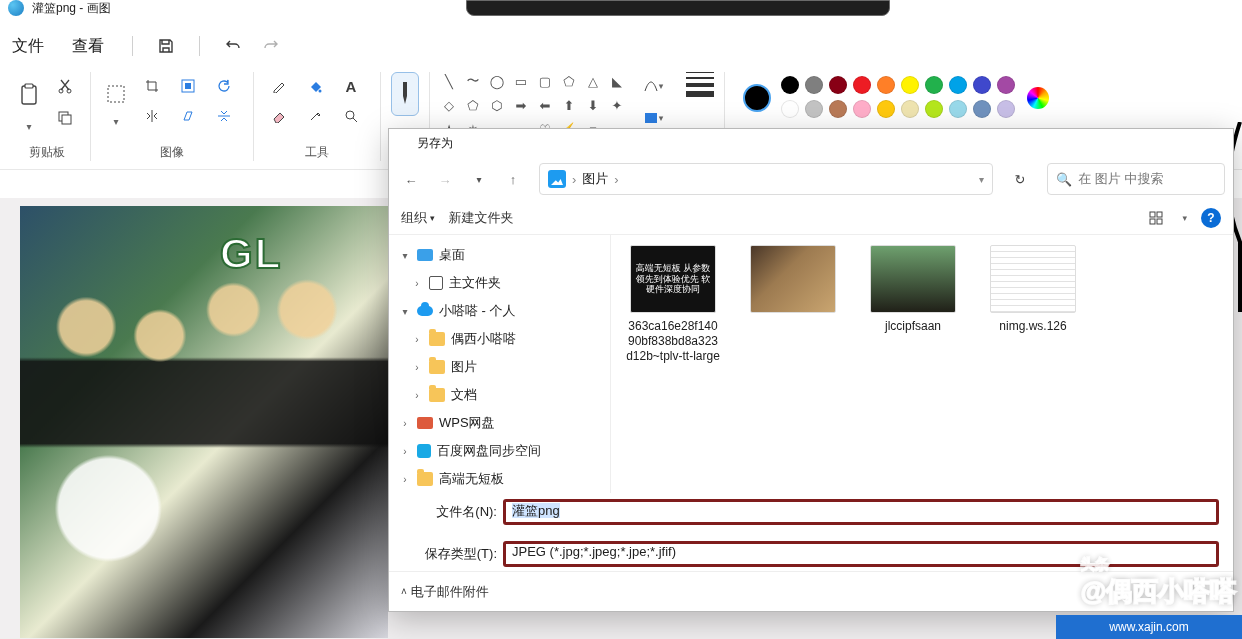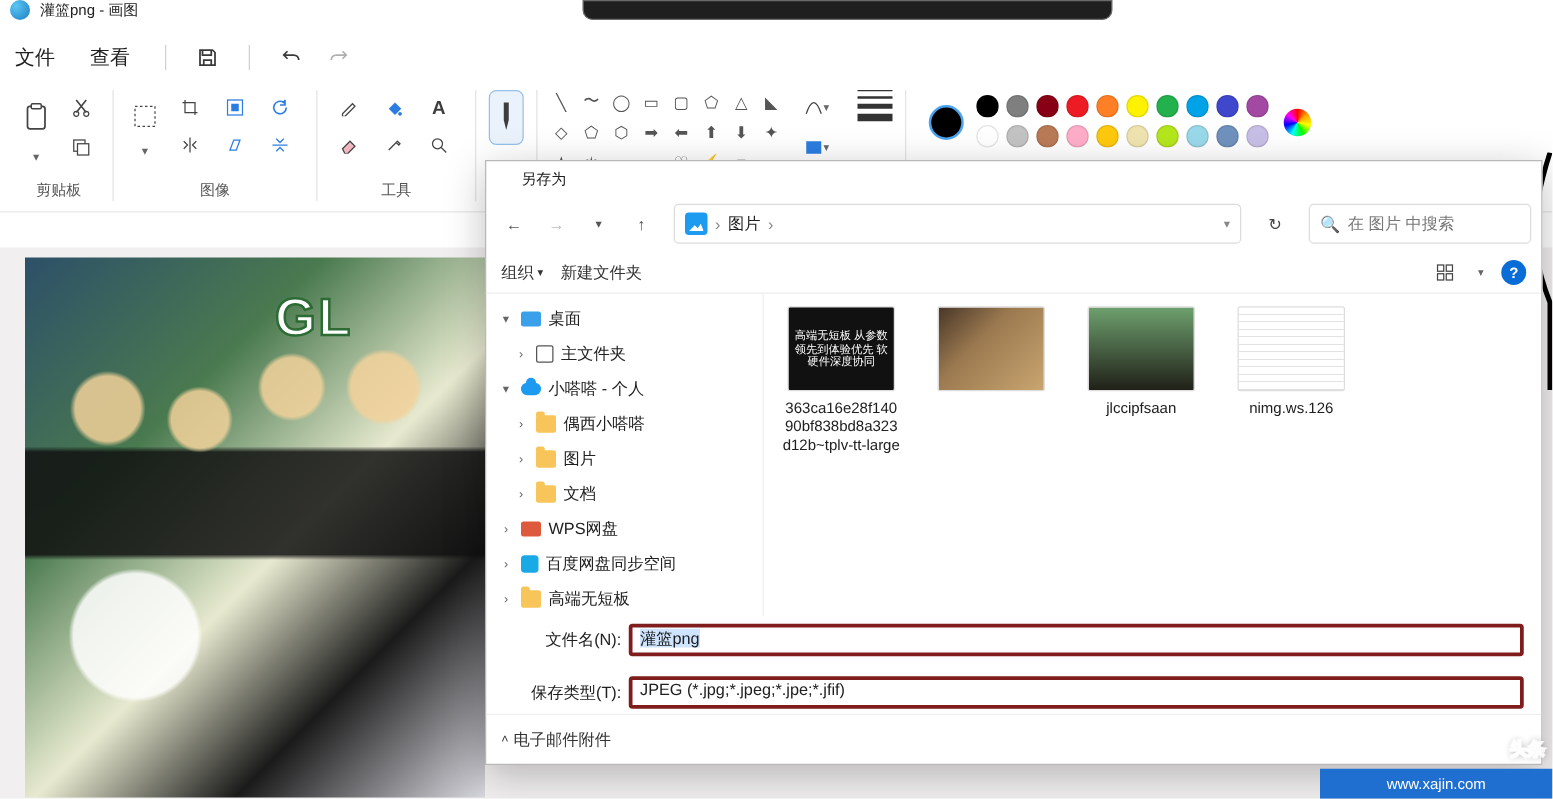--- a/index.html
+++ b/index.html
@@ -503,14 +503,15 @@
         <span style="font-size:10px">˄</span>
         <span>电子邮件附件</span>
       </span>
     <span class="footer-spacer"></span>
   </div>
 
 </div>
 
 <div class="watermark">
   <span class="tt">头条</span>
+  <span>@偶西小嗒嗒</span>
 </div>
 <div class="corner-badge">www.xajin.com</div>
 
 </body></html>

